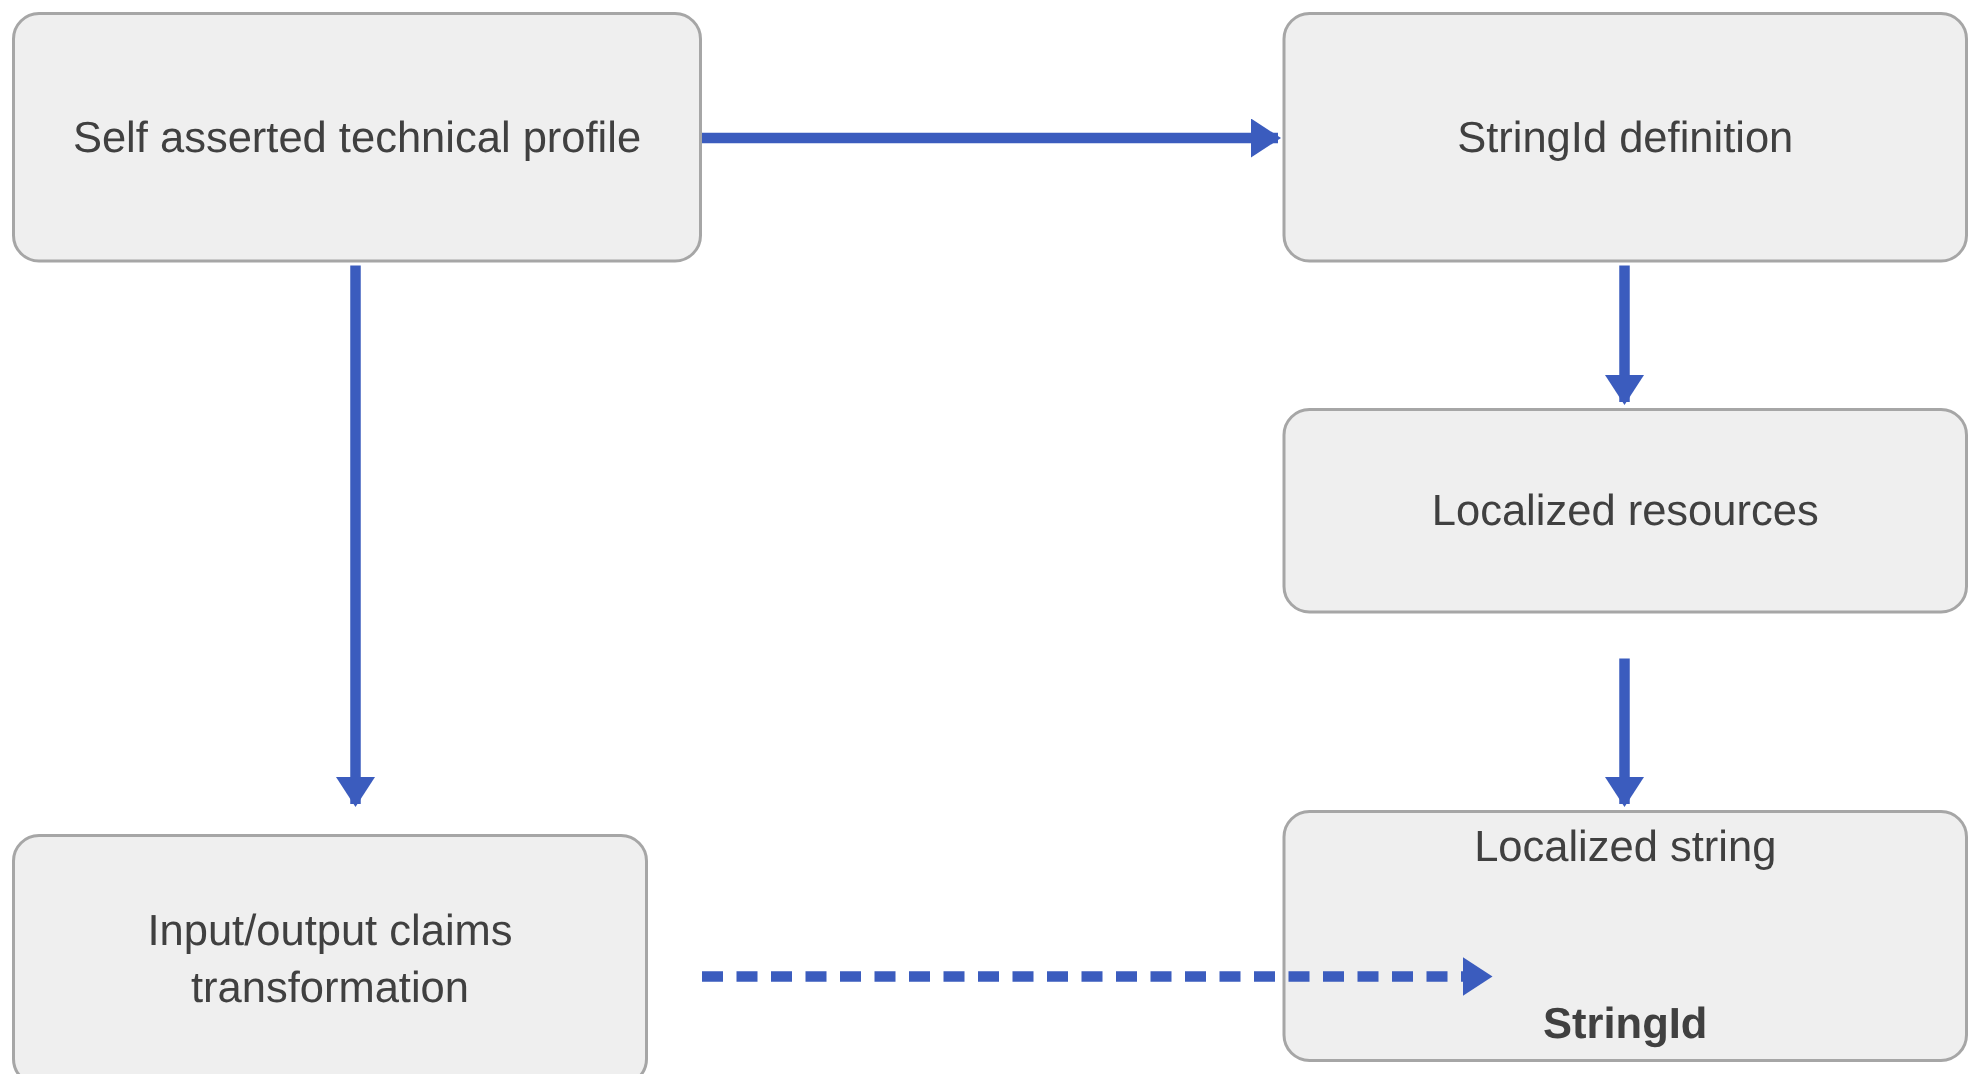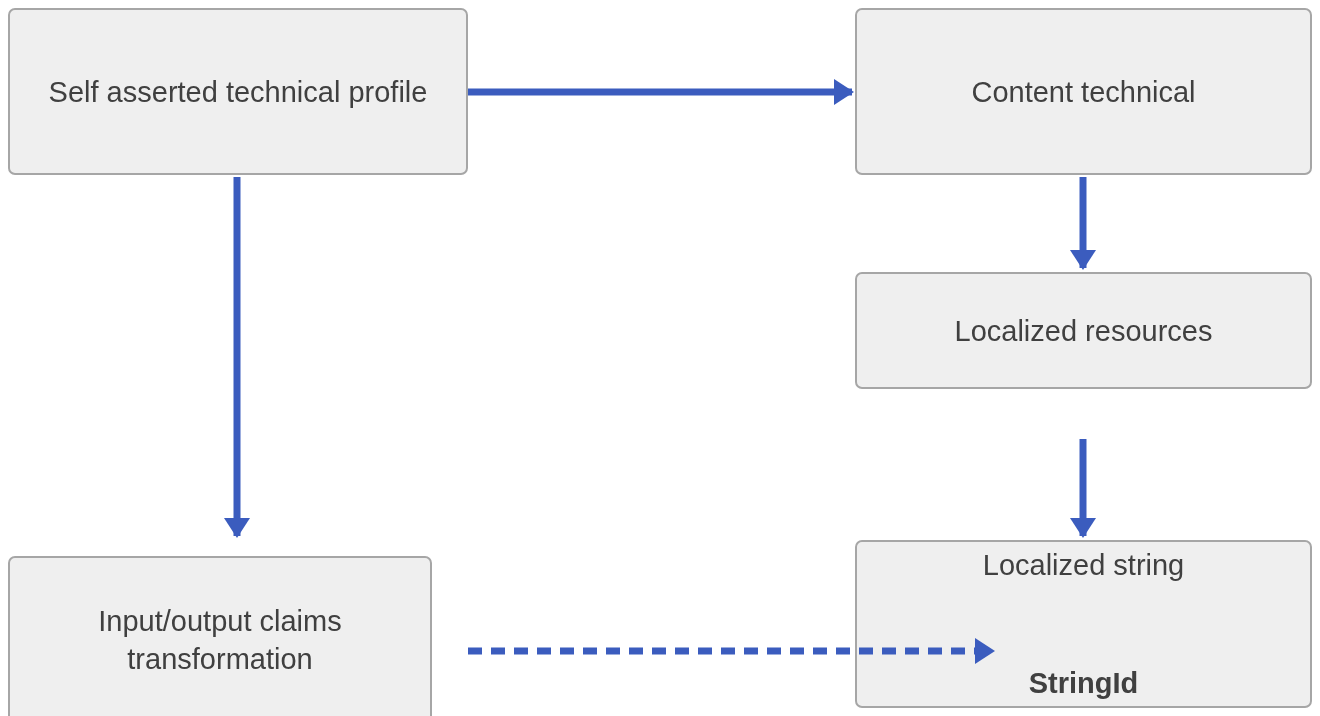--- a/index.html
+++ b/index.html
@@ -16,35 +16,35 @@
     width: 1320px;
     height: 716px;
     background: var(--bg-color);
     font-family: "Liberation Sans", sans-serif;
     overflow: hidden;
   }
   .node {
     position: absolute;
     background: var(--box-fill);
     border: 2px solid var(--box-border);
-    border-radius: 7px;
+    border-radius: 18px;
     display: flex;
     flex-direction: column;
     align-items: center;
     justify-content: center;
     text-align: center;
     color: var(--text-color);
     font-size: 29px;
     line-height: 38px;
     padding: 0 30px;
   }
   .node .sublabel { font-weight: bold; margin-top: 40px; }
   #node-self-asserted        { left: 8px;   top: 8px;   width: 460px; height: 167px; }
   #node-content-definition   { left: 855px; top: 8px;   width: 457px; height: 167px; }
-  #node-localized-resources  { left: 855px; top: 272px; width: 457px; height: 117px; }
+  #node-localized-resources  { left: 855px; top: 272px; width: 457px; height: 137px; }
   #node-claims-transformation{ left: 8px;   top: 540px; width: 424px; height: 168px; margin-top: 16px; }
   #node-localized-string     { left: 855px; top: 540px; width: 457px; height: 168px; gap: 40px; }
   svg.arrow-layer {
     position: absolute;
     left: 0; top: 0;
     width: 1320px; height: 716px;
     pointer-events: none;
     z-index: 5;
   }
   svg.arrow-layer line {
@@ -58,21 +58,21 @@
 </head>
 <body>
 
 <div class="canvas">
 
   <div class="node" id="node-self-asserted">
     <span class="label">Self asserted technical profile</span>
   </div>
 
   <div class="node" id="node-content-definition">
-    <span class="label">Content technical</span>
+    <span class="label">StringId definition</span>
   </div>
 
   <div class="node" id="node-localized-resources">
     <span class="label">Localized resources</span>
   </div>
 
   <div class="node" id="node-claims-transformation">
     <span class="label">Input/output claims transformation</span>
   </div>
 

